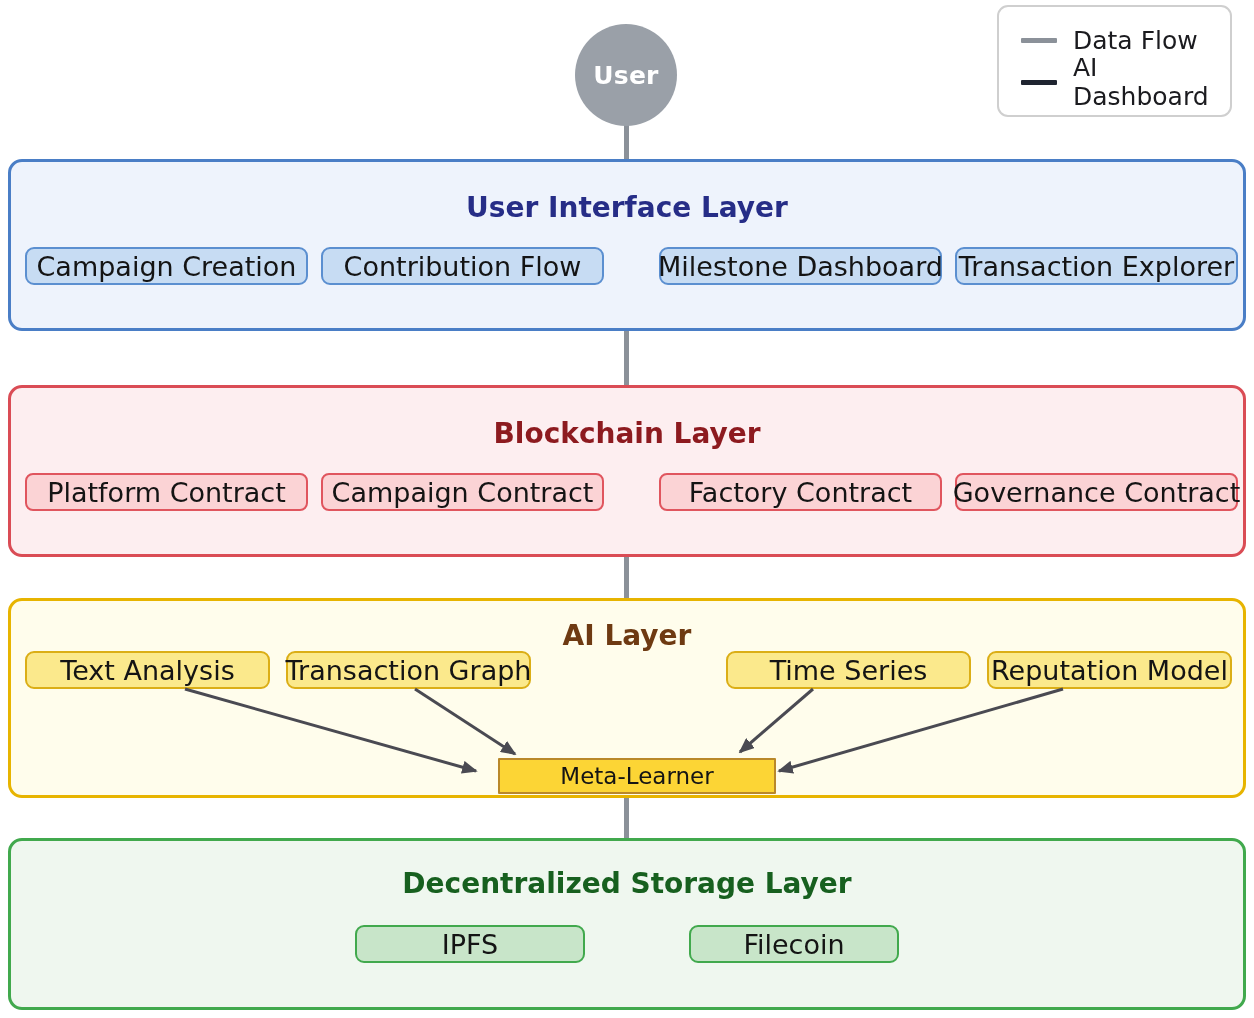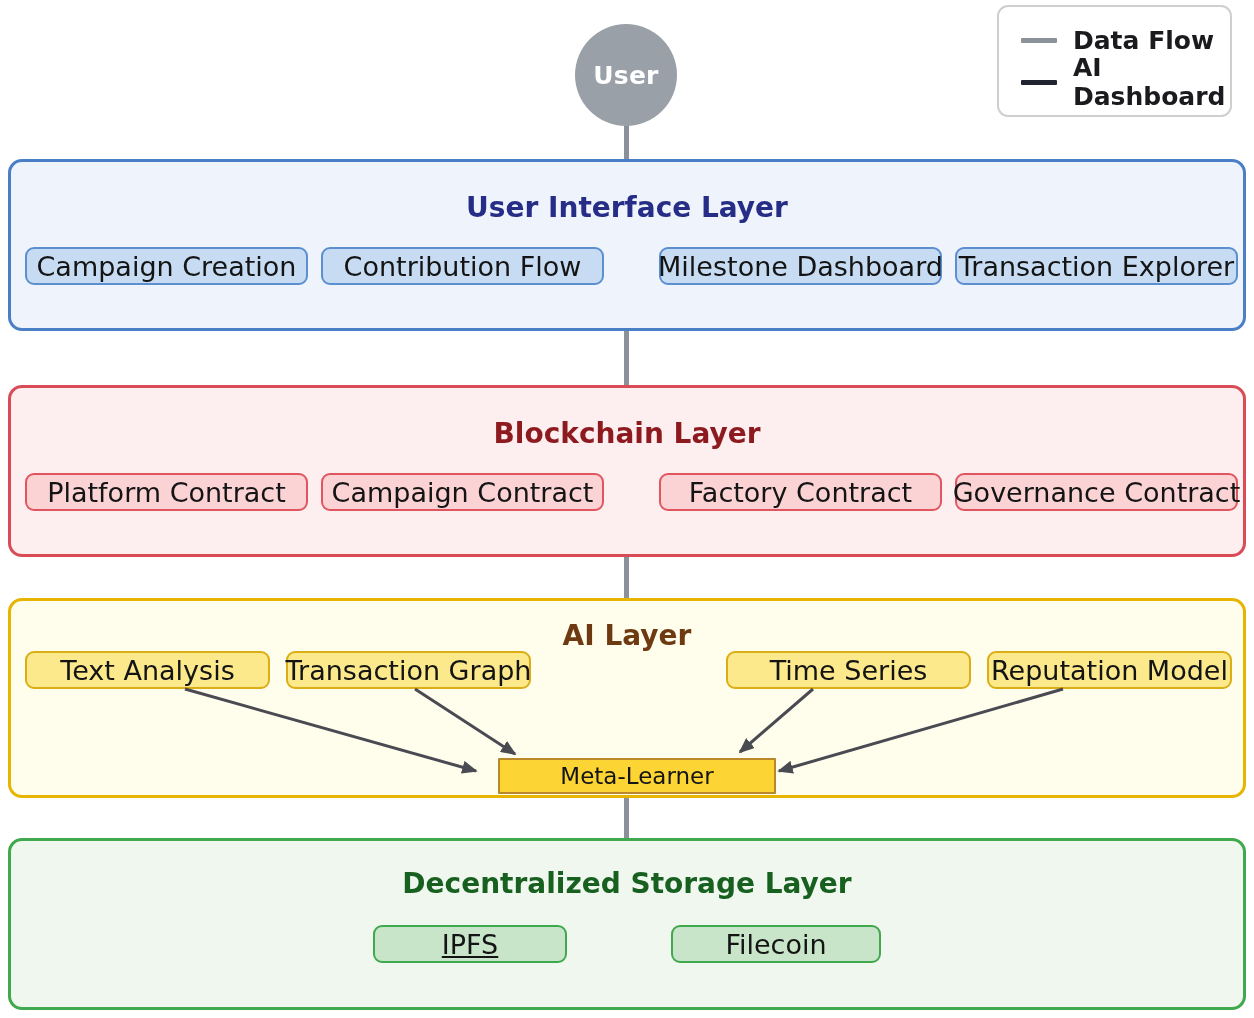--- a/index.html
+++ b/index.html
@@ -59,21 +59,20 @@
     border: 2px solid #cfcfcf;
     border-radius: 11px;
     box-sizing: border-box;
     padding: 12px 0 0 22px;
     z-index: 4;
   }
   .legend-row {
     display: flex;
     align-items: center;
     height: 42px;
-    font-weight: bold;
   }
   .legend-swatch {
     width: 36px;
     height: 5px;
     border-radius: 1px;
     margin-right: 16px;
     flex: none;
   }
   .legend-text {
     font-size: 25px;
@@ -133,21 +132,21 @@
 
   
   #layer-chain {
     top: 385px;
     height: 172px;
     background: #fdeef0;
     border-color: #da4c55;
   }
   #layer-chain .layer-title { top: 29px; color: #8d1a1f; }
   #layer-chain .node-row { top: 85px; }
-  #layer-chain .node { background: #fbd3d5; border-color: #e0555e; }
+  #layer-chain .node { background: #fbd3d5; border-color: #e0555e; border-radius: 8px; }
 
   
   #layer-ai {
     top: 598px;
     height: 200px;
     background: #fffdec;
     border-color: #e7b400;
   }
   #layer-ai .layer-title { top: 18px; color: #6e3a12; }
   #layer-ai .node-row { top: 50px; }
@@ -270,21 +269,21 @@
       </div>
     </div>
     <div id="meta-learner-node">
       <span>Meta-Learner</span>
     </div>
   </div>
 
   <div class="layer" id="layer-storage">
     <div class="layer-title">Decentralized Storage Layer</div>
     <div class="node-row">
-      <div class="node" style="width:194px;text-decoration:underline;">
+      <div class="node" style="width:230px;">
         <span>IPFS</span>
       </div>
       <div class="node" style="margin-left:104px;width:210px;">
         <span>Filecoin</span>
       </div>
     </div>
   </div>
 
   <svg id="ai-arrows" viewBox="0 0 1254 1018">
     <defs>

